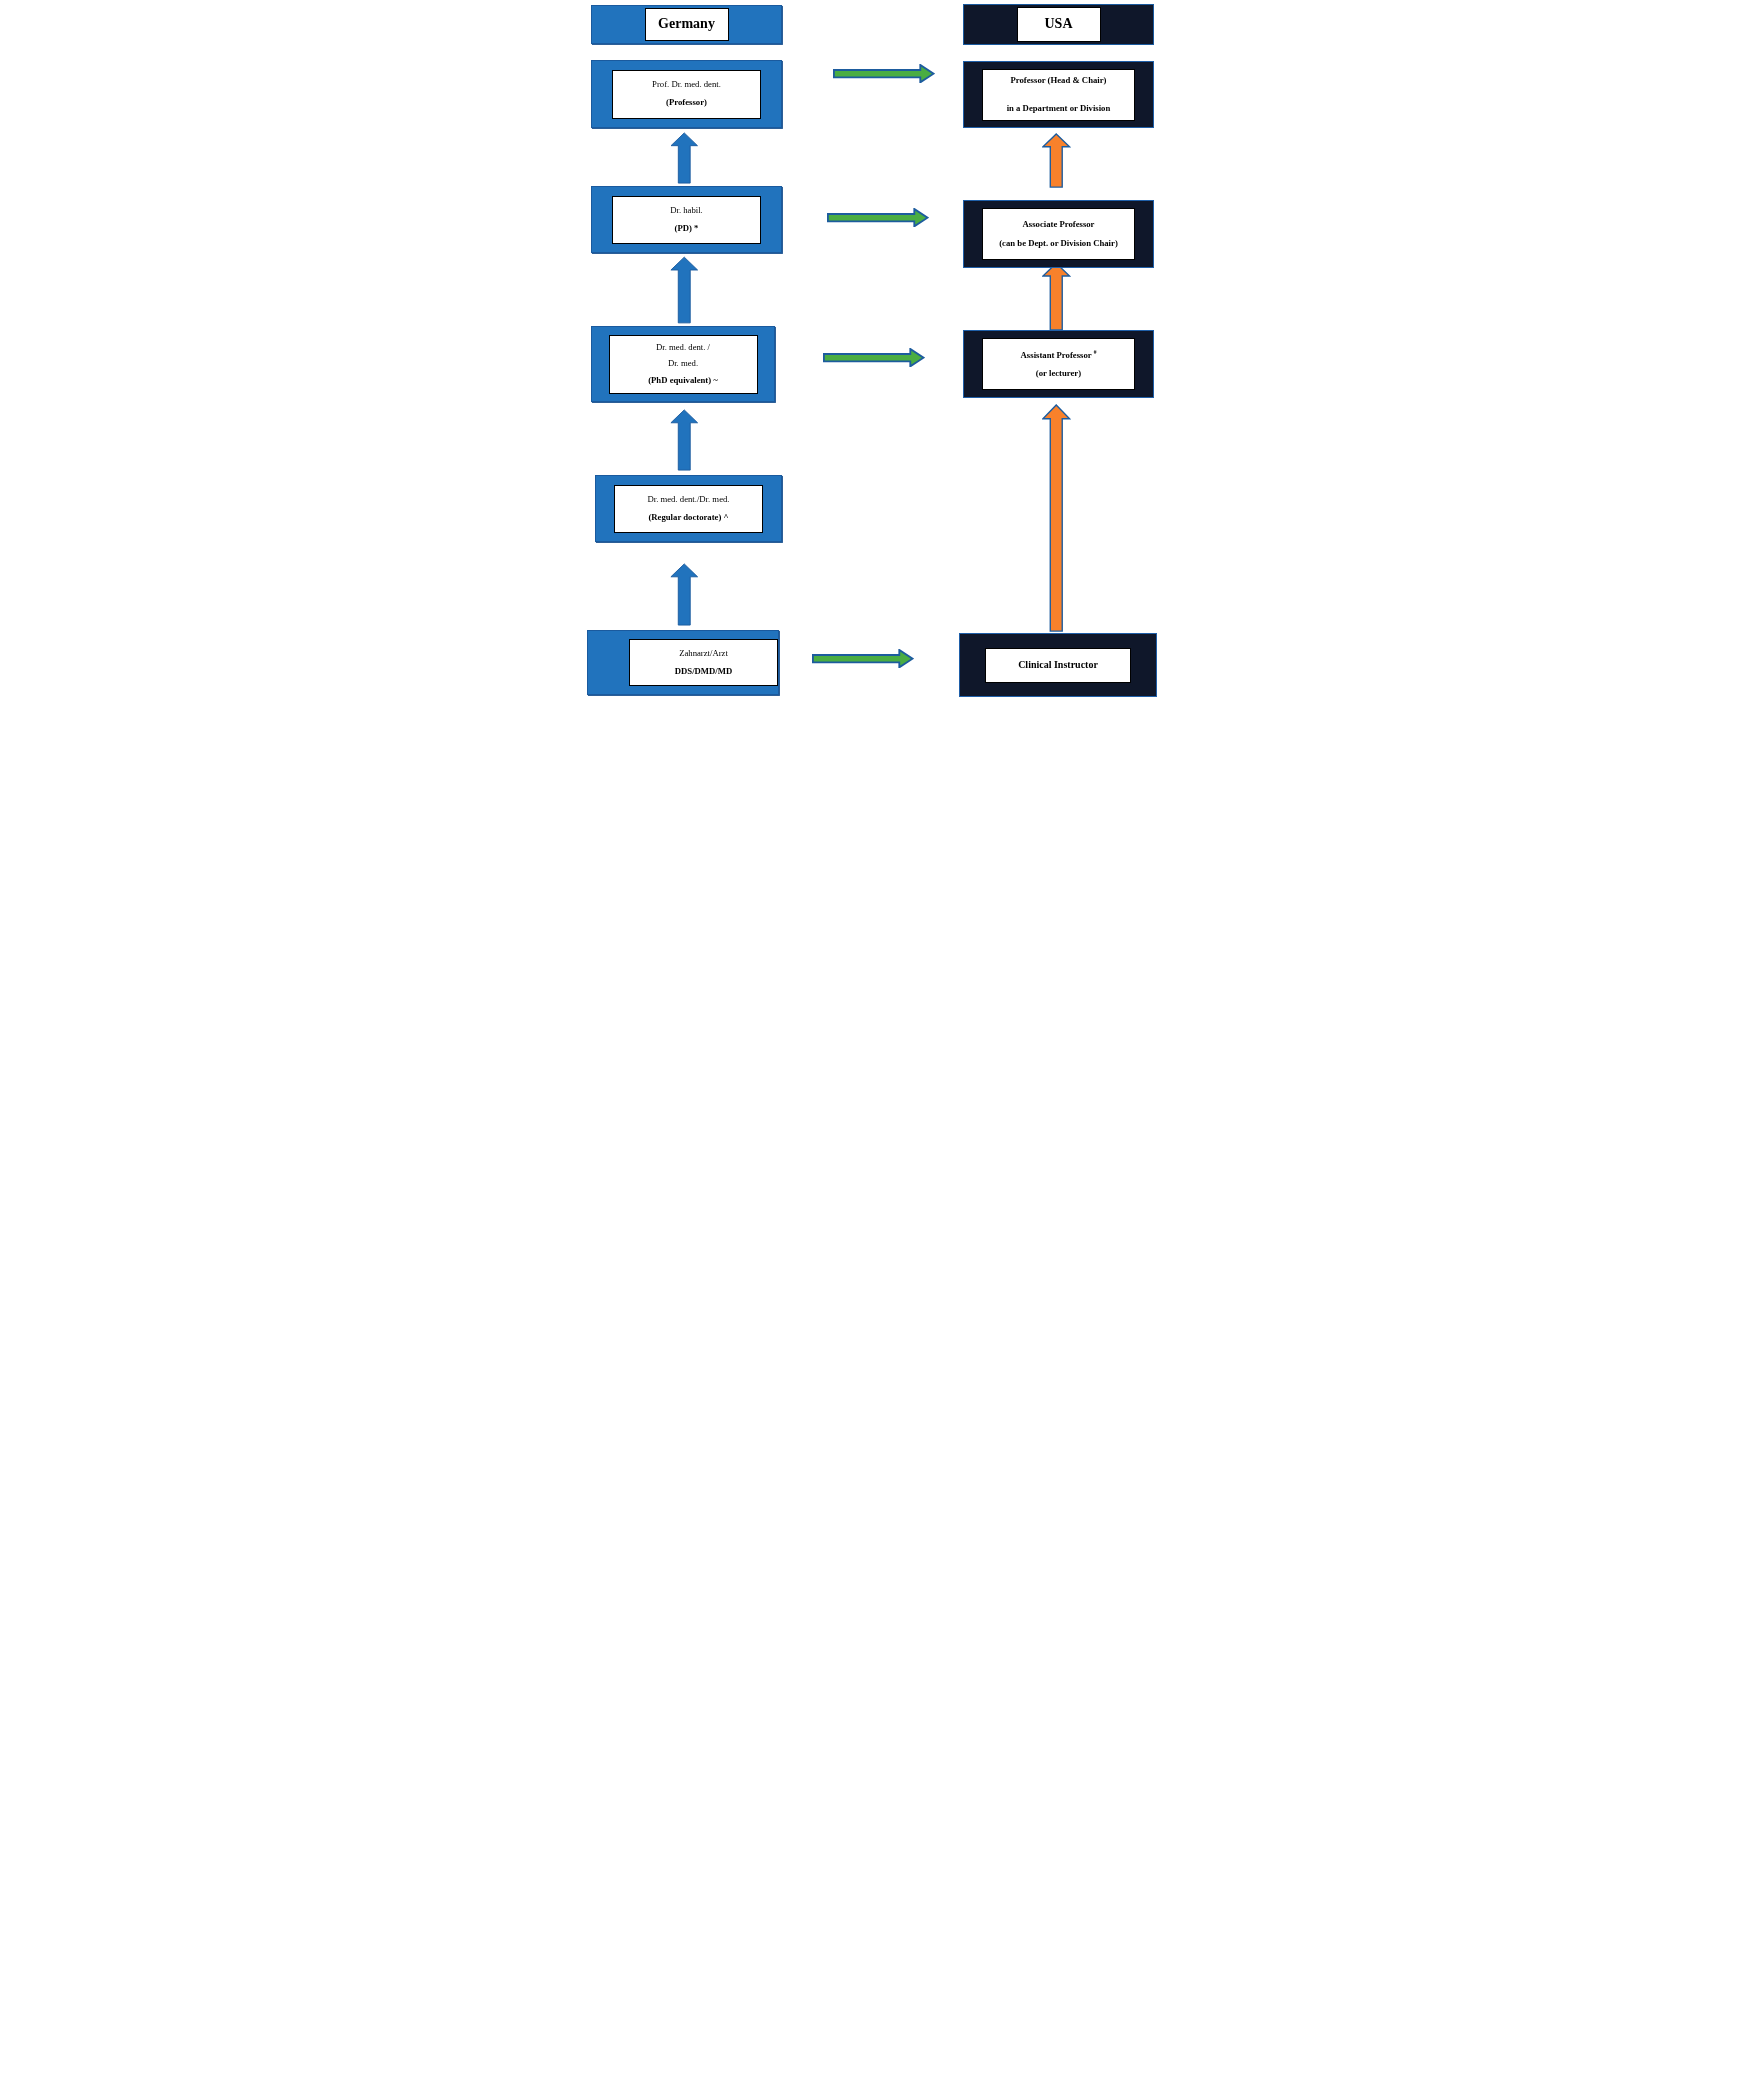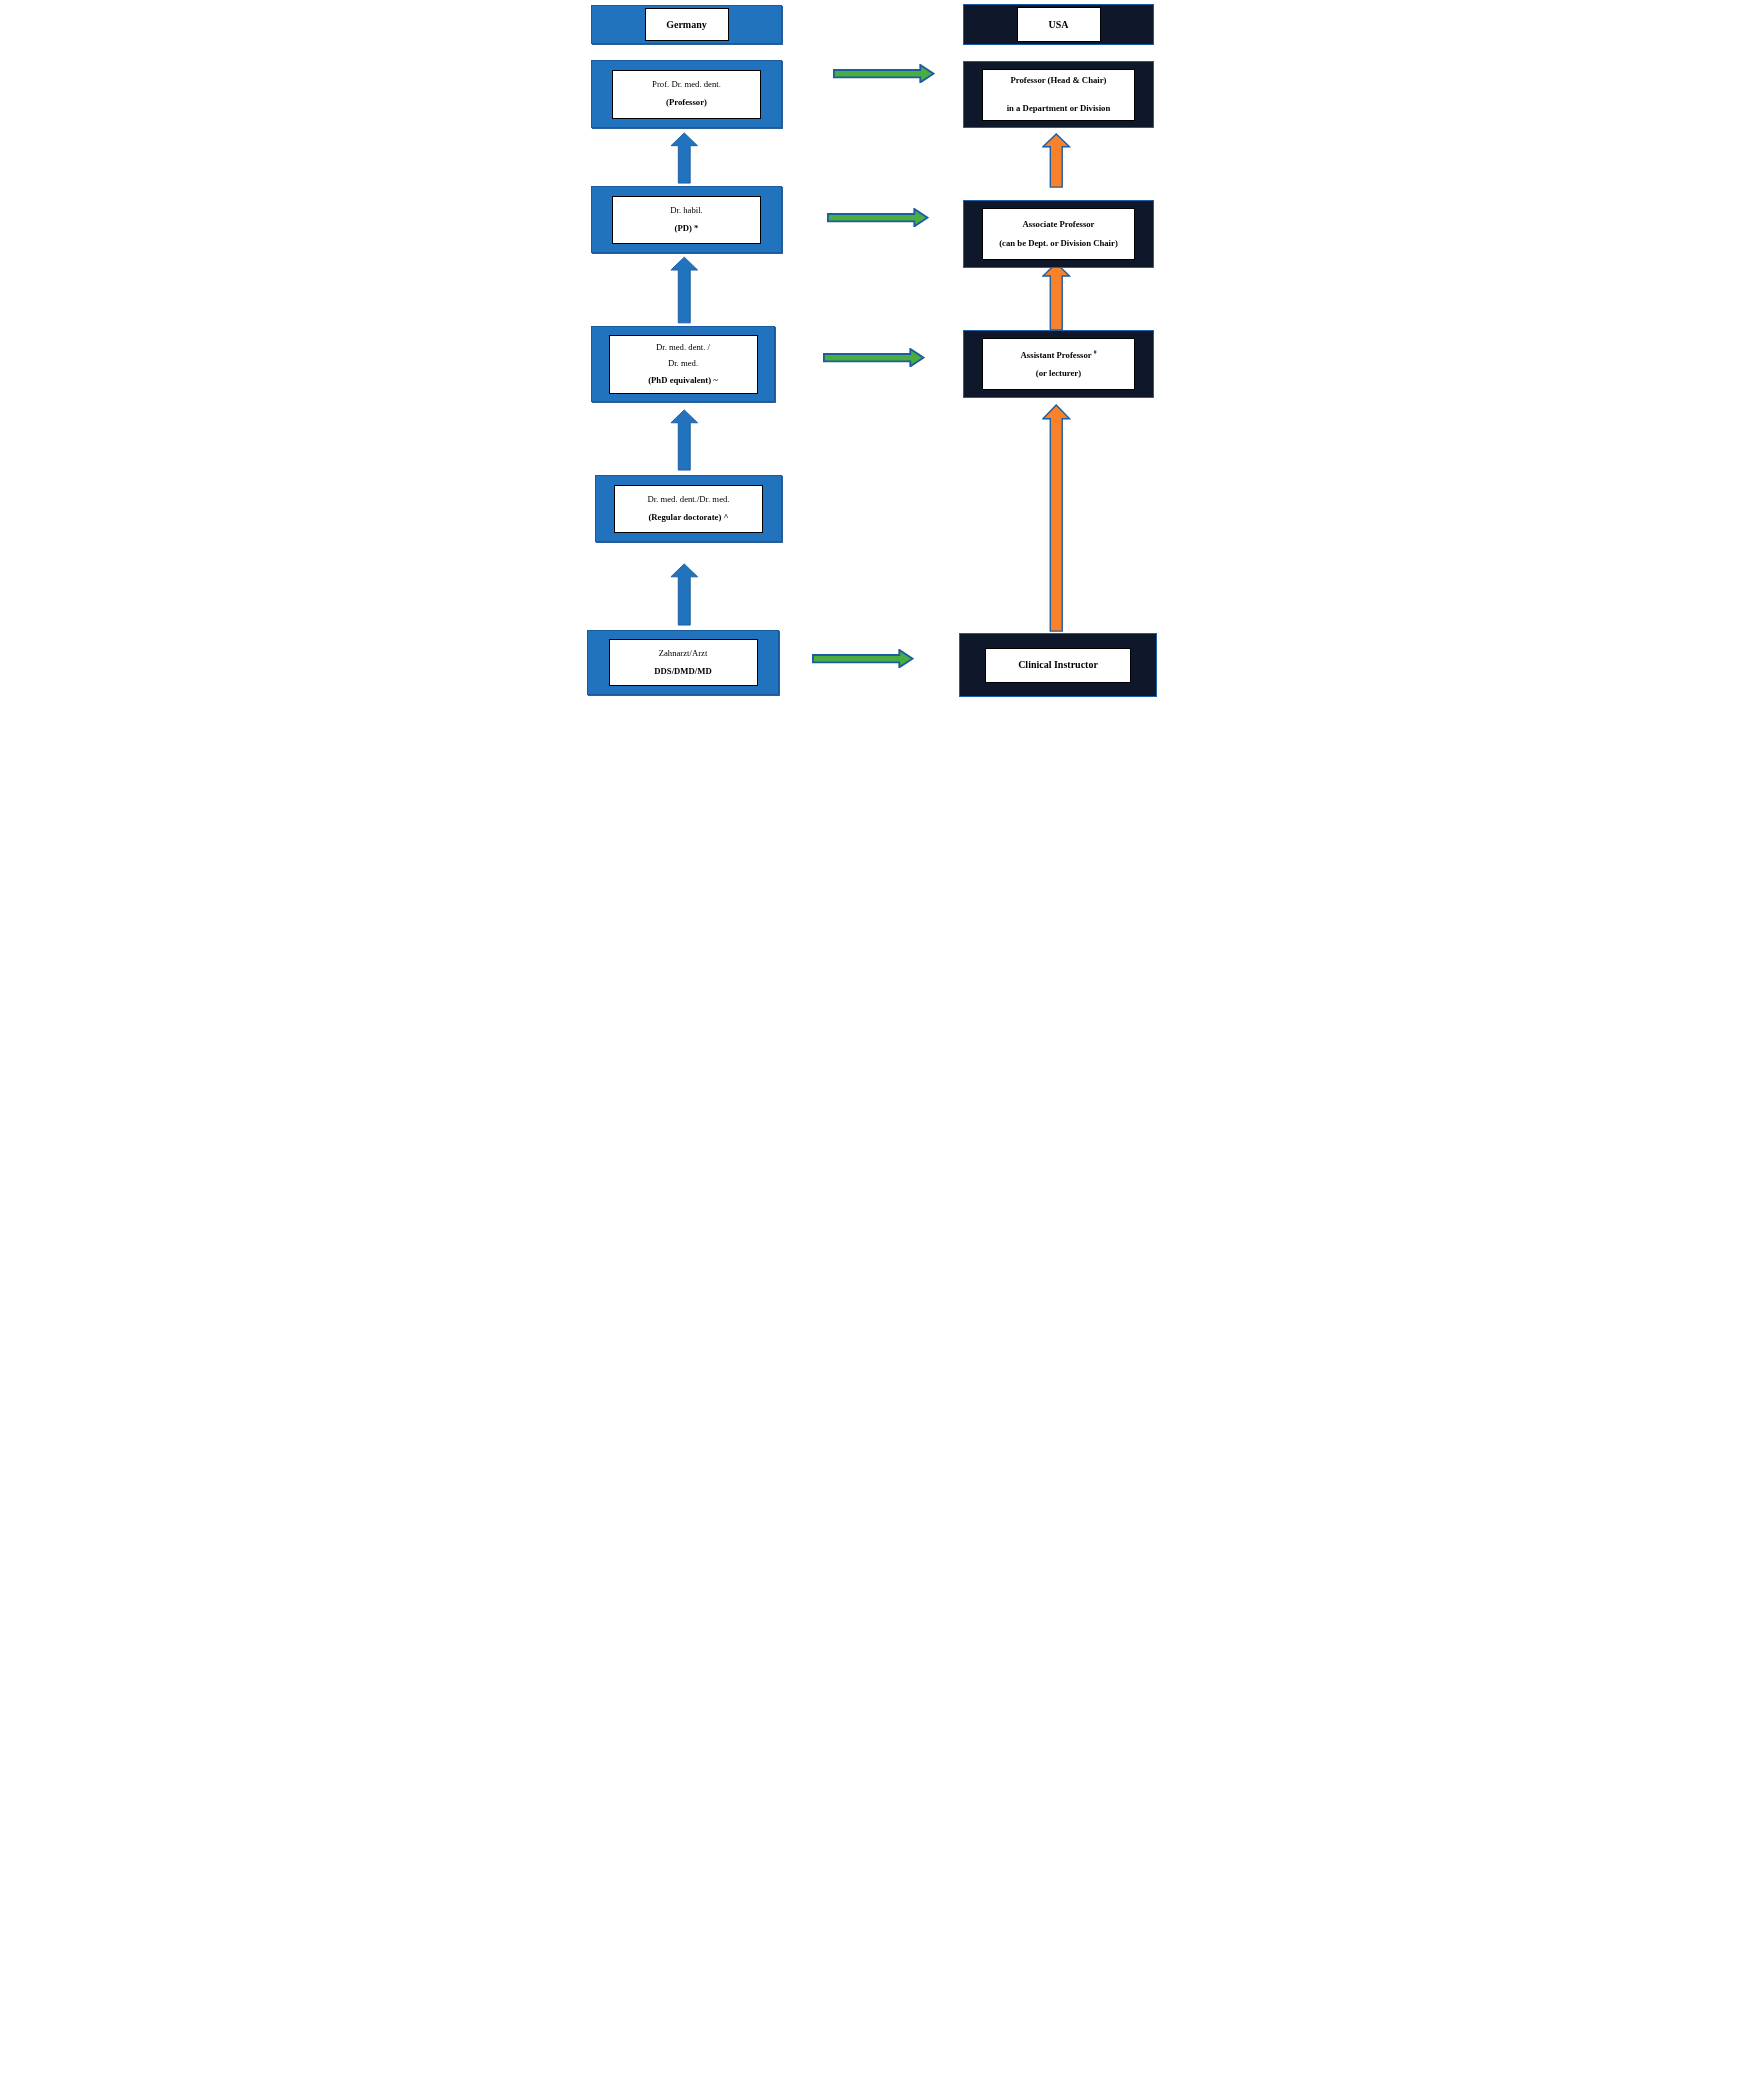--- a/index.html
+++ b/index.html
@@ -14,21 +14,21 @@
   .cbox{position:absolute;box-sizing:border-box;display:flex;align-items:center;justify-content:center;}
   .blue-box{background:#2173bd;border:0.9px solid #1a5a9e;box-shadow:0.9px 0.9px 0 #174e8c;}
   .orange-box{background:#0f172a;border:1.4px solid #1f5fa8;}
   .inner{
     box-sizing:border-box;background:#ffffff;border:0.9px solid #000;
     display:flex;flex-direction:column;justify-content:space-evenly;align-items:center;
     text-align:center;padding:0.9px 1.8px;
   }
   .line{font-size:8.7px;line-height:1.05;white-space:nowrap;}
   .bold{font-weight:bold;}
-  .hdr{font-size:10px;font-weight:bold;}
+  .hdr{font-size:14px;font-weight:bold;}
   .sup{font-size:5.5px;vertical-align:super;font-weight:bold;}
   .arrow{position:absolute;display:block;}
   svg{display:block;}
 </style>
 </head>
 <body>
 
 <div class="canvas">
 
   <span class="arrow" style="left:89px;top:132px;">
@@ -117,21 +117,21 @@
     </div>
   </div>
 
   <div class="cbox blue-box" style="left:14px;top:475px;width:187px;height:67px;">
     <div class="inner" style="width:149px;height:48px;">
       <span class="line">Dr. med. dent./Dr. med.</span>
       <span class="line bold">(Regular doctorate) ^</span>
     </div>
   </div>
 
-  <div class="cbox blue-box" style="left:6px;top:630px;width:192px;height:65px;">
+  <div class="cbox blue-box" style="left:6px;top:630px;width:192px;height:65px;justify-content:flex-end;">
     <div class="inner" style="width:149px;height:47px;">
       <span class="line">Zahnarzt/Arzt</span>
       <span class="line bold">DDS/DMD/MD</span>
     </div>
   </div>
 
   <div class="cbox orange-box" style="left:382px;top:3.7px;width:191px;height:41px;border-color:#1a5a9e;">
     <div class="inner" style="width:84px;height:35px;">
       <span class="hdr">USA</span>
     </div>

